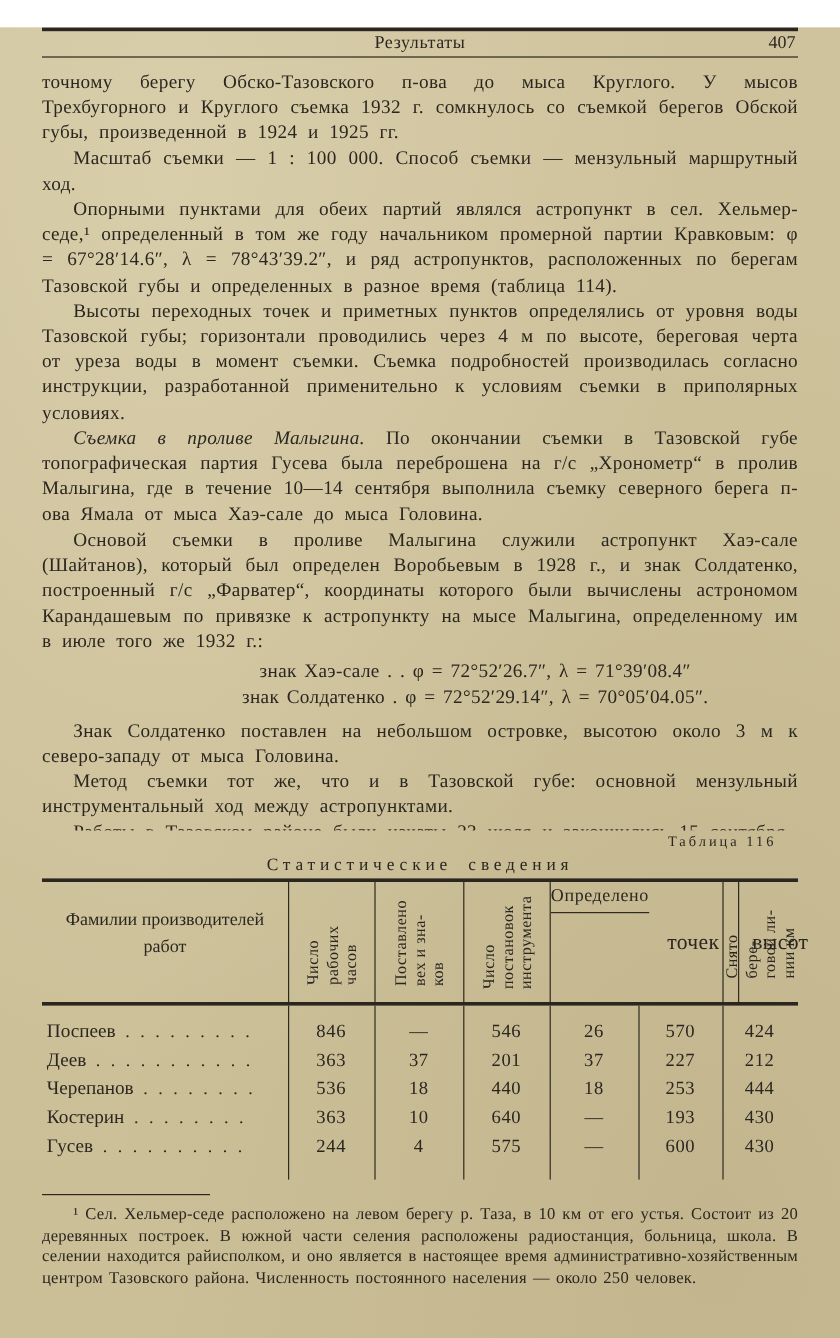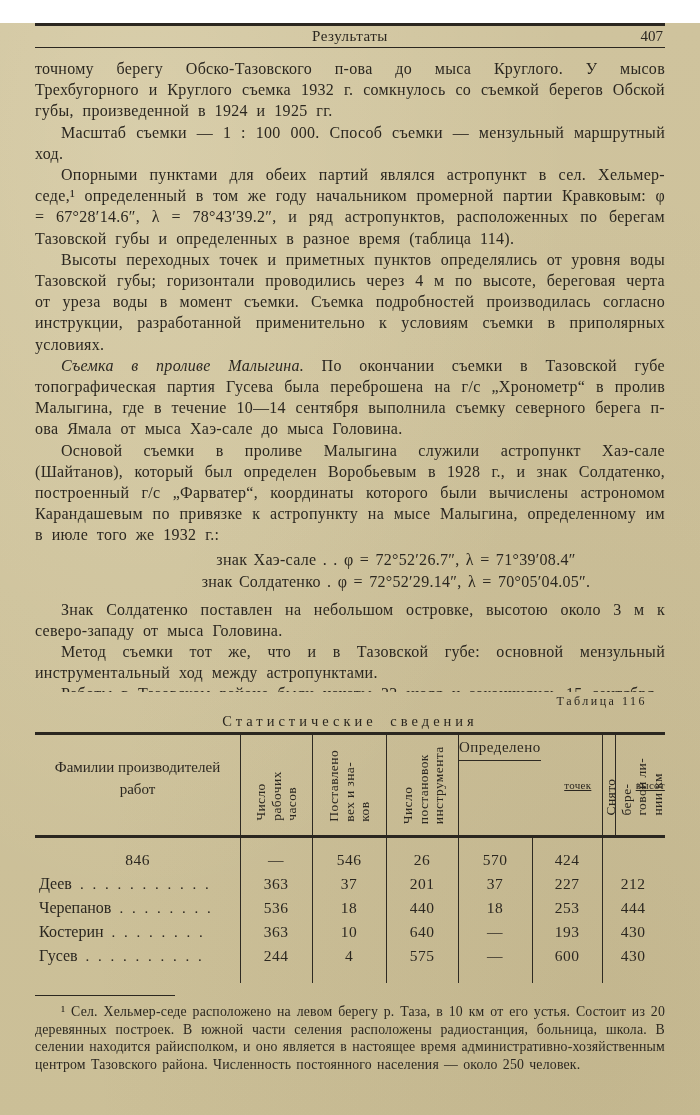--- a/index.html
+++ b/index.html
@@ -50,21 +50,21 @@
   .vtext{
     transform:rotate(-90deg);
     width:96px;
     white-space:pre-line;
     font-size:13.5px;line-height:15.5px;
     text-align:left;letter-spacing:.4px;
   }
   .th-group{display:flex;flex-direction:row;}
   .group-top{height:25px;line-height:25px;text-align:center;font-size:15px;letter-spacing:.5px;border-bottom:1px solid #2e2a22;}
   .group-sub{flex:1;display:grid;grid-template-columns:74px 70px;}
-  .sub{display:flex;align-items:center;justify-content:center;font-size:11px;letter-spacing:.3px;text-decoration:underline;}
+  .sub{display:flex;align-items:center;justify-content:center;font-size:18px;letter-spacing:.3px;}
   .tbody{
     padding:10px 0 15px;
     background-image:
       linear-gradient(#2e2a22,#2e2a22),
       linear-gradient(#2e2a22,#2e2a22),
       linear-gradient(#2e2a22,#2e2a22),
       linear-gradient(#2e2a22,#2e2a22),
       linear-gradient(#2e2a22,#2e2a22),
       linear-gradient(#2e2a22,#2e2a22);
     background-repeat:no-repeat;
@@ -143,20 +143,24 @@
       </div>
       <div class="th-v bl">
           <div class="vtext">Снято бере-
 говой ли-
 нии км</div>
         </div>
     </div>
 
     <div class="tbody">
       <div class="trow">
+        <div class="td-name">
+            <span>Поспеев</span>
+            <span class="dots">. . . . . . . . .</span>
+          </div>
         <div class="td-num">846</div>
         <div class="td-num">—</div>
         <div class="td-num">546</div>
         <div class="td-num">26</div>
         <div class="td-num">570</div>
         <div class="td-num">424</div>
       </div>
       <div class="trow">
         <div class="td-name">
             <span>Деев</span>

